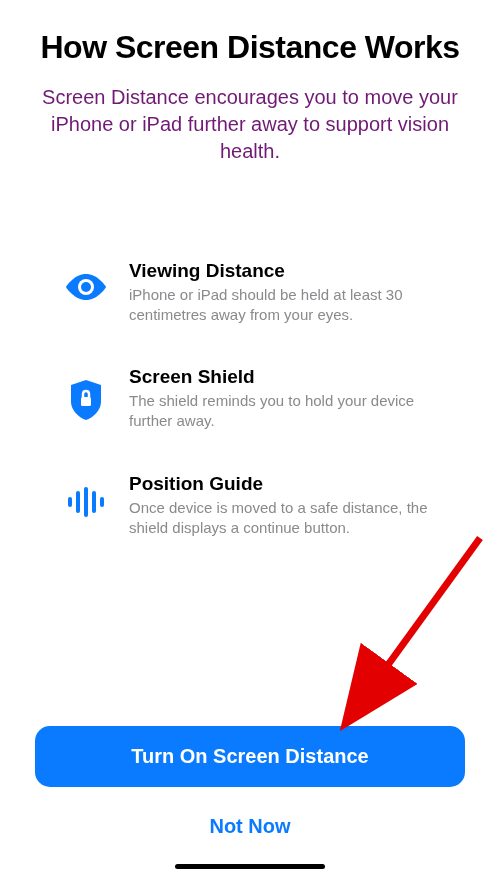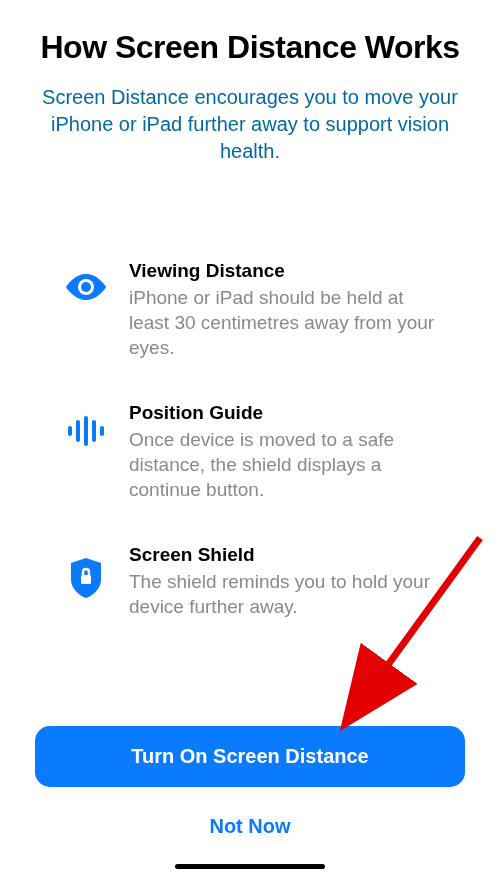--- a/index.html
+++ b/index.html
@@ -29,21 +29,21 @@
       text-align: center;
       line-height: 1.12;
       margin-bottom: 18px;
       letter-spacing: -0.5px;
     }
     .subtitle {
       font-size: 20px;
       font-weight: 400;
       text-align: center;
       line-height: 1.35;
-      color: #0369a1;
+      color: #701a75;
       margin-bottom: 95px;
       padding: 0 5px;
     }
     .features {
       display: flex;
       flex-direction: column;
       gap: 42px;
       padding: 0 35px;
       align-items: flex-end;
     }
@@ -63,21 +63,21 @@
     .feature-text {
       flex: 1;
     }
     .feature-title {
       font-size: 19px;
       font-weight: 700;
       color: #000;
       margin-bottom: 3px;
     }
     .feature-desc {
-      font-size: 19px;
+      font-size: 15px;
       font-weight: 400;
       color: #8a8a8e;
       line-height: 1.32;
     }
     .buttons {
       padding: 4px 35px 20px 35px;
     }
     .primary-btn {
       width: 100%;
       background: #0a7aff;
@@ -132,45 +132,45 @@
         </svg>
       </div>
       <div class="feature-text">
         <div class="feature-title">Viewing Distance</div>
         <div class="feature-desc">iPhone or iPad should be held at least 30 centimetres away from your eyes.</div>
       </div>
     </div>
 
     <div class="feature">
       <div class="feature-icon">
+        <svg width="34" height="40" viewBox="0 0 34 40">
+          <path d="M17 0 L2 5 C2 5 2 20 2 22 C2 30 10 38 17 40 C24 38 32 30 32 22 C32 20 32 5 32 5 L17 0 Z" fill="#0a7aff"></path>
+          <rect x="12" y="17" width="10" height="9" rx="1.5" fill="#fff"></rect>
+          <path d="M14 17 L14 14 C14 12 15 11 17 11 C19 11 20 12 20 14 L20 17" stroke="#fff" stroke-width="2.5" fill="none"></path>
+        </svg>
+      </div>
+      <div class="feature-text">
+        <div class="feature-title">Screen Shield</div>
+        <div class="feature-desc">The shield reminds you to hold your device further away.</div>
+      </div>
+    </div>
+
+    <div class="feature">
+      <div class="feature-icon">
         <svg width="38" height="30" viewBox="0 0 38 30">
           <rect x="1" y="10" width="4" height="10" rx="2" fill="#0a7aff"></rect>
           <rect x="9" y="4" width="4" height="22" rx="2" fill="#0a7aff"></rect>
           <rect x="17" y="0" width="4" height="30" rx="2" fill="#0a7aff"></rect>
           <rect x="25" y="4" width="4" height="22" rx="2" fill="#0a7aff"></rect>
           <rect x="33" y="10" width="4" height="10" rx="2" fill="#0a7aff"></rect>
         </svg>
       </div>
       <div class="feature-text">
         <div class="feature-title">Position Guide</div>
         <div class="feature-desc">Once device is moved to a safe distance, the shield displays a continue button.</div>
-      </div>
-    </div>
-
-    <div class="feature">
-      <div class="feature-icon">
-        <svg width="34" height="40" viewBox="0 0 34 40">
-          <path d="M17 0 L2 5 C2 5 2 20 2 22 C2 30 10 38 17 40 C24 38 32 30 32 22 C32 20 32 5 32 5 L17 0 Z" fill="#0a7aff"></path>
-          <rect x="12" y="17" width="10" height="9" rx="1.5" fill="#fff"></rect>
-          <path d="M14 17 L14 14 C14 12 15 11 17 11 C19 11 20 12 20 14 L20 17" stroke="#fff" stroke-width="2.5" fill="none"></path>
-        </svg>
-      </div>
-      <div class="feature-text">
-        <div class="feature-title">Screen Shield</div>
-        <div class="feature-desc">The shield reminds you to hold your device further away.</div>
       </div>
     </div>
 
   </div>
 </div>
 
 <div class="buttons">
   <button class="primary-btn">Turn On Screen Distance</button>
   <button class="secondary-btn">Not Now</button>
 </div>

